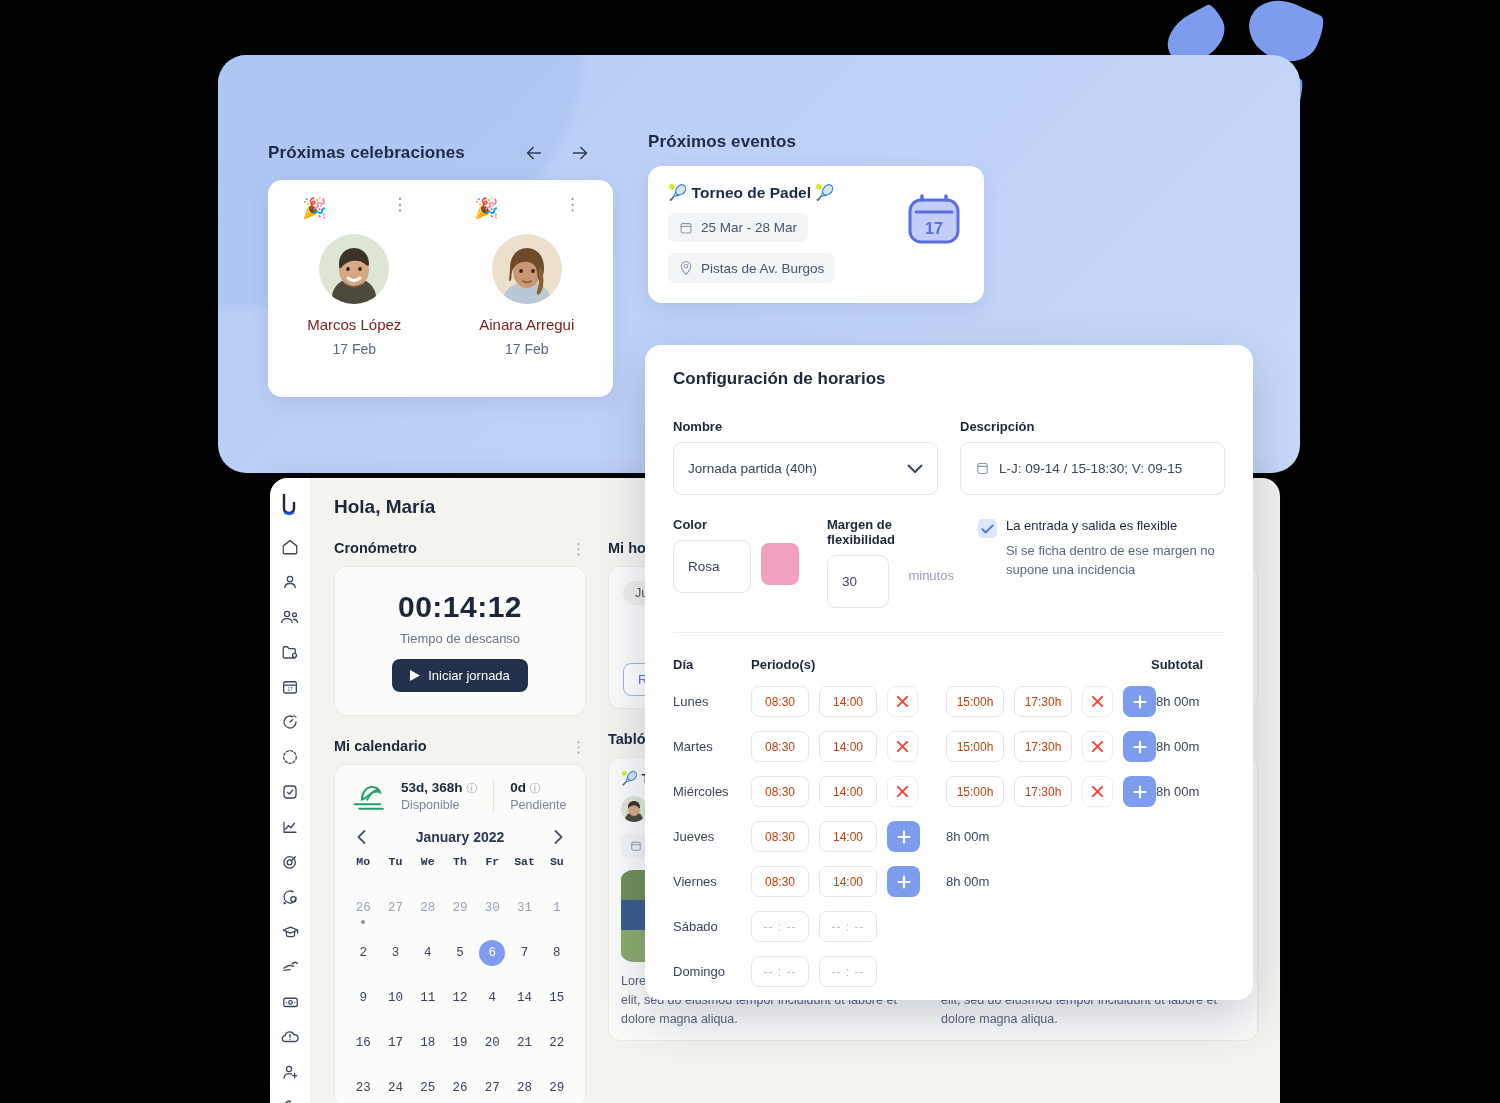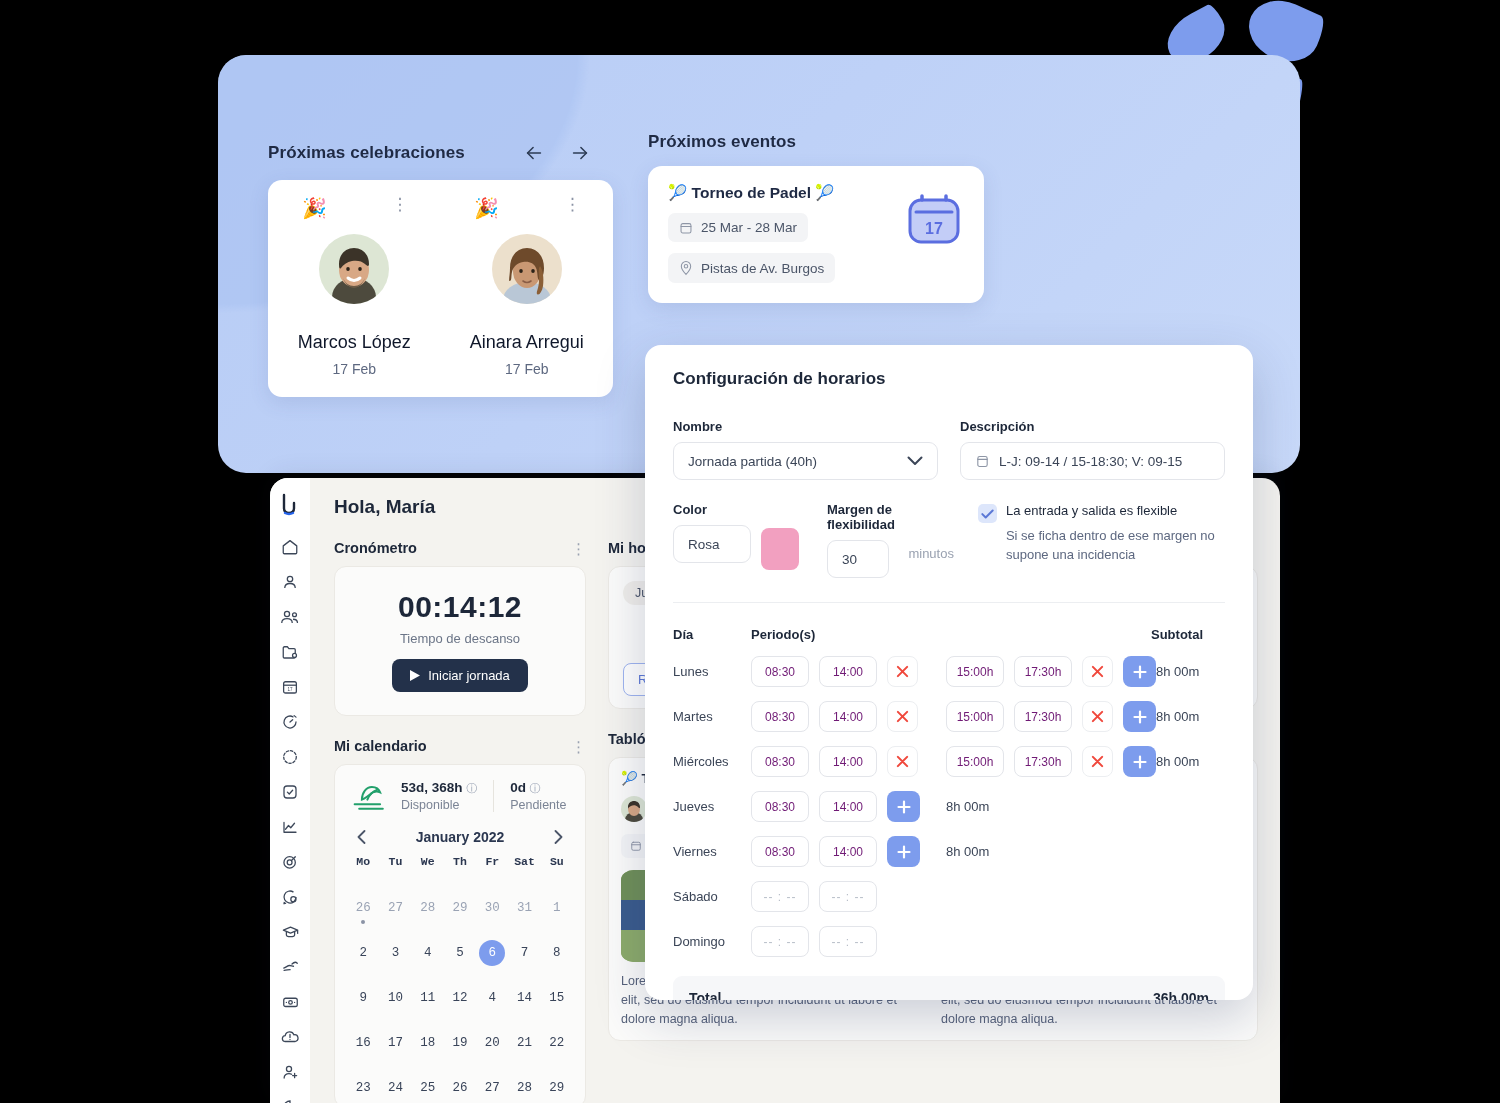--- a/index.html
+++ b/index.html
@@ -40,21 +40,21 @@
   #celebArrows { display: flex; gap: 24px; margin-right: 22px; }
   .arw { width: 22px; height: 22px; color: #2d3c55; cursor: pointer; }
   #celebCard {
     margin-top: 16px; background: #fff; border-radius: 14px; height: 217px;
     box-shadow: 0 6px 20px rgba(60,80,140,.13); display: flex;
   }
   .celeb { flex: 1; padding: 18px 14px 0; position: relative; text-align: center; }
   .celeb .party { position: absolute; left: 34px; top: 16px; font-size: 20px; }
   .celeb .dots { position: absolute; right: 32px; top: 16px; color: #8b93a5; font-size: 17px; line-height: 1; letter-spacing:0; cursor:pointer;}
   .celeb .avatar { width: 70px; height: 70px; border-radius: 50%; margin: 36px auto 0; overflow: hidden; }
-  .celeb .nm { margin-top: 28px; font-size: 18px; color: #0f172a; }
+  .celeb .nm { margin-top: 12px; font-size: 15px; color: #7f1d1d; }
   .celeb .dt { margin-top: 8px; font-size: 14px; color: #5d6880; }
 
   #eventsWrap { position: absolute; left: 648px; top: 132px; width: 336px; }
   #eventCard {
     margin-top: 14px; background: #fff; border-radius: 14px; padding: 18px 20px 20px;
     box-shadow: 0 6px 20px rgba(60,80,140,.13); position: relative; min-height: 133px;
   }
   #eventTitle { font-size: 15.5px; font-weight: 700; color: #1f2a44; }
   .chip {
     display: inline-flex; align-items: center; gap: 8px; background: #f3f4f6; color: #4b5568;
@@ -125,38 +125,38 @@
   #modal {
     position: absolute; left: 645px; top: 345px; width: 608px; height: 655px;
     background: #fff; border-radius: 16px; padding: 24px 28px 0;
     box-shadow: 0 18px 50px rgba(35,50,95,.22); overflow: hidden;
   }
   #mTitle { font-size: 17px; font-weight: 700; color: #1d2739; }
   .fgrid { display: flex; gap: 22px; margin-top: 30px; }
   .fld { flex: 1; }
   .flabel { font-size: 13px; font-weight: 700; color: #1d2739; margin-bottom: 8px; }
   .inp {
-    border: 1px solid #e3e5ea; border-radius: 9px; height: 38px; display: flex; align-items: center;
+    border: 1px solid #e3e5ea; border-radius: 9px; height: 53px; display: flex; align-items: center;
     padding: 0 14px; font-size: 13.5px; color: #3b4557; background: #fff; gap: 9px;
   }
   .inp .caret { margin-left: auto; color: #3b4557; }
   .row2 { display: flex; gap: 18px; margin-top: 22px; align-items: flex-start; }
   #colorSw { width: 38px; height: 42px; border-radius: 8px; background: #f2a0c0; margin-left: 10px; }
   #marginBox { width: 62px; }
   .unit { font-size: 13px; color: #9aa2b1; align-self: center; margin-left: 8px; padding-top: 26px; }
   #flexBlk { margin-left: 6px; padding-top: 1px; }
   #flexTop { display: flex; align-items: flex-start; gap: 9px; }
   #cbox { width: 19px; height: 19px; border-radius: 5px; background: #dde6fb; display: flex; align-items: center; justify-content: center; flex: none; margin-top: 1px; cursor: pointer; }
   #flexLbl { font-size: 13px; font-weight: 400; color: #1d2739; }
   #flexSub { font-size: 13px; color: #5d6880; line-height: 1.45; margin-top: 4px; margin-left: 28px; }
   #tableWrap { margin-top: 24px; border-top: 1px solid #eceef1; padding-top: 16px; }
   .trow { display: flex; align-items: center; height: 45px; }
   .c-day { width: 78px; flex: none; font-size: 13px; color: #3b4557; }
   .c-per { flex: 1; display: flex; align-items: center; gap: 10px; }
-  .tinp { width: 58px; height: 31px; border: 1px solid #e3e5ea; border-radius: 8px; display: flex; align-items: center; justify-content: center; font-size: 12px; color: #701a75; background: #fff; }
+  .tinp { width: 58px; height: 31px; border: 1px solid #e3e5ea; border-radius: 8px; display: flex; align-items: center; justify-content: center; font-size: 12px; color: #c2410c; background: #fff; }
   .tinp.empty { color: #b9bfc9; letter-spacing: 1px; }
   .xbtn { width: 31px; height: 31px; border: 1px solid #eceef1; border-radius: 8px; display: flex; align-items: center; justify-content: center; color: #f0483c; font-size: 14px; font-weight: 700; background: #fff; cursor: pointer; }
   .pbtn { width: 33px; height: 31px; background: #7d9ced; border-radius: 8px; display: flex; align-items: center; justify-content: center; color: #fff; font-size: 17px; cursor: pointer; }
   .gap16 { width: 8px; flex: none; }
   .c-sub { width: 74px; flex: none; font-size: 13px; color: #3b4557; text-align: left; }
   .c-sub.inline { width: auto; margin-left: 16px; }
   .thead .c-day, .thead .c-per, .thead .c-sub { font-size: 13px; font-weight: 700; color: #1d2739; }
   .thead { height: 30px; }
   #totalRow { display: flex; align-items: center; justify-content: space-between; background: #f6f7f9; border-radius: 9px; padding: 14px 16px; margin-top: 12px; }
   #totalRow div { font-size: 14px; font-weight: 700; color: #1d2739; }

